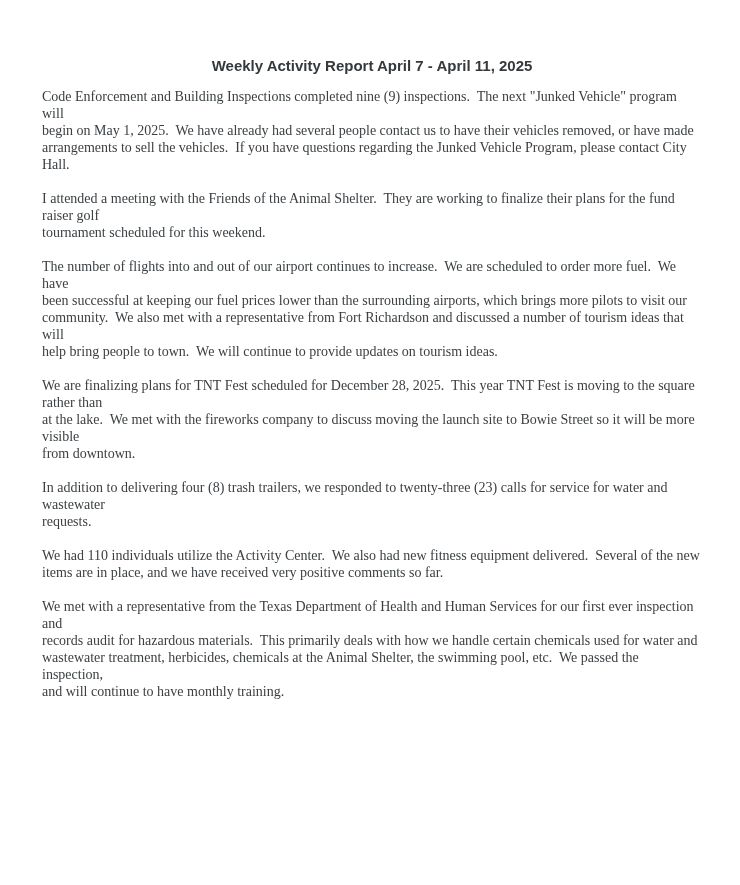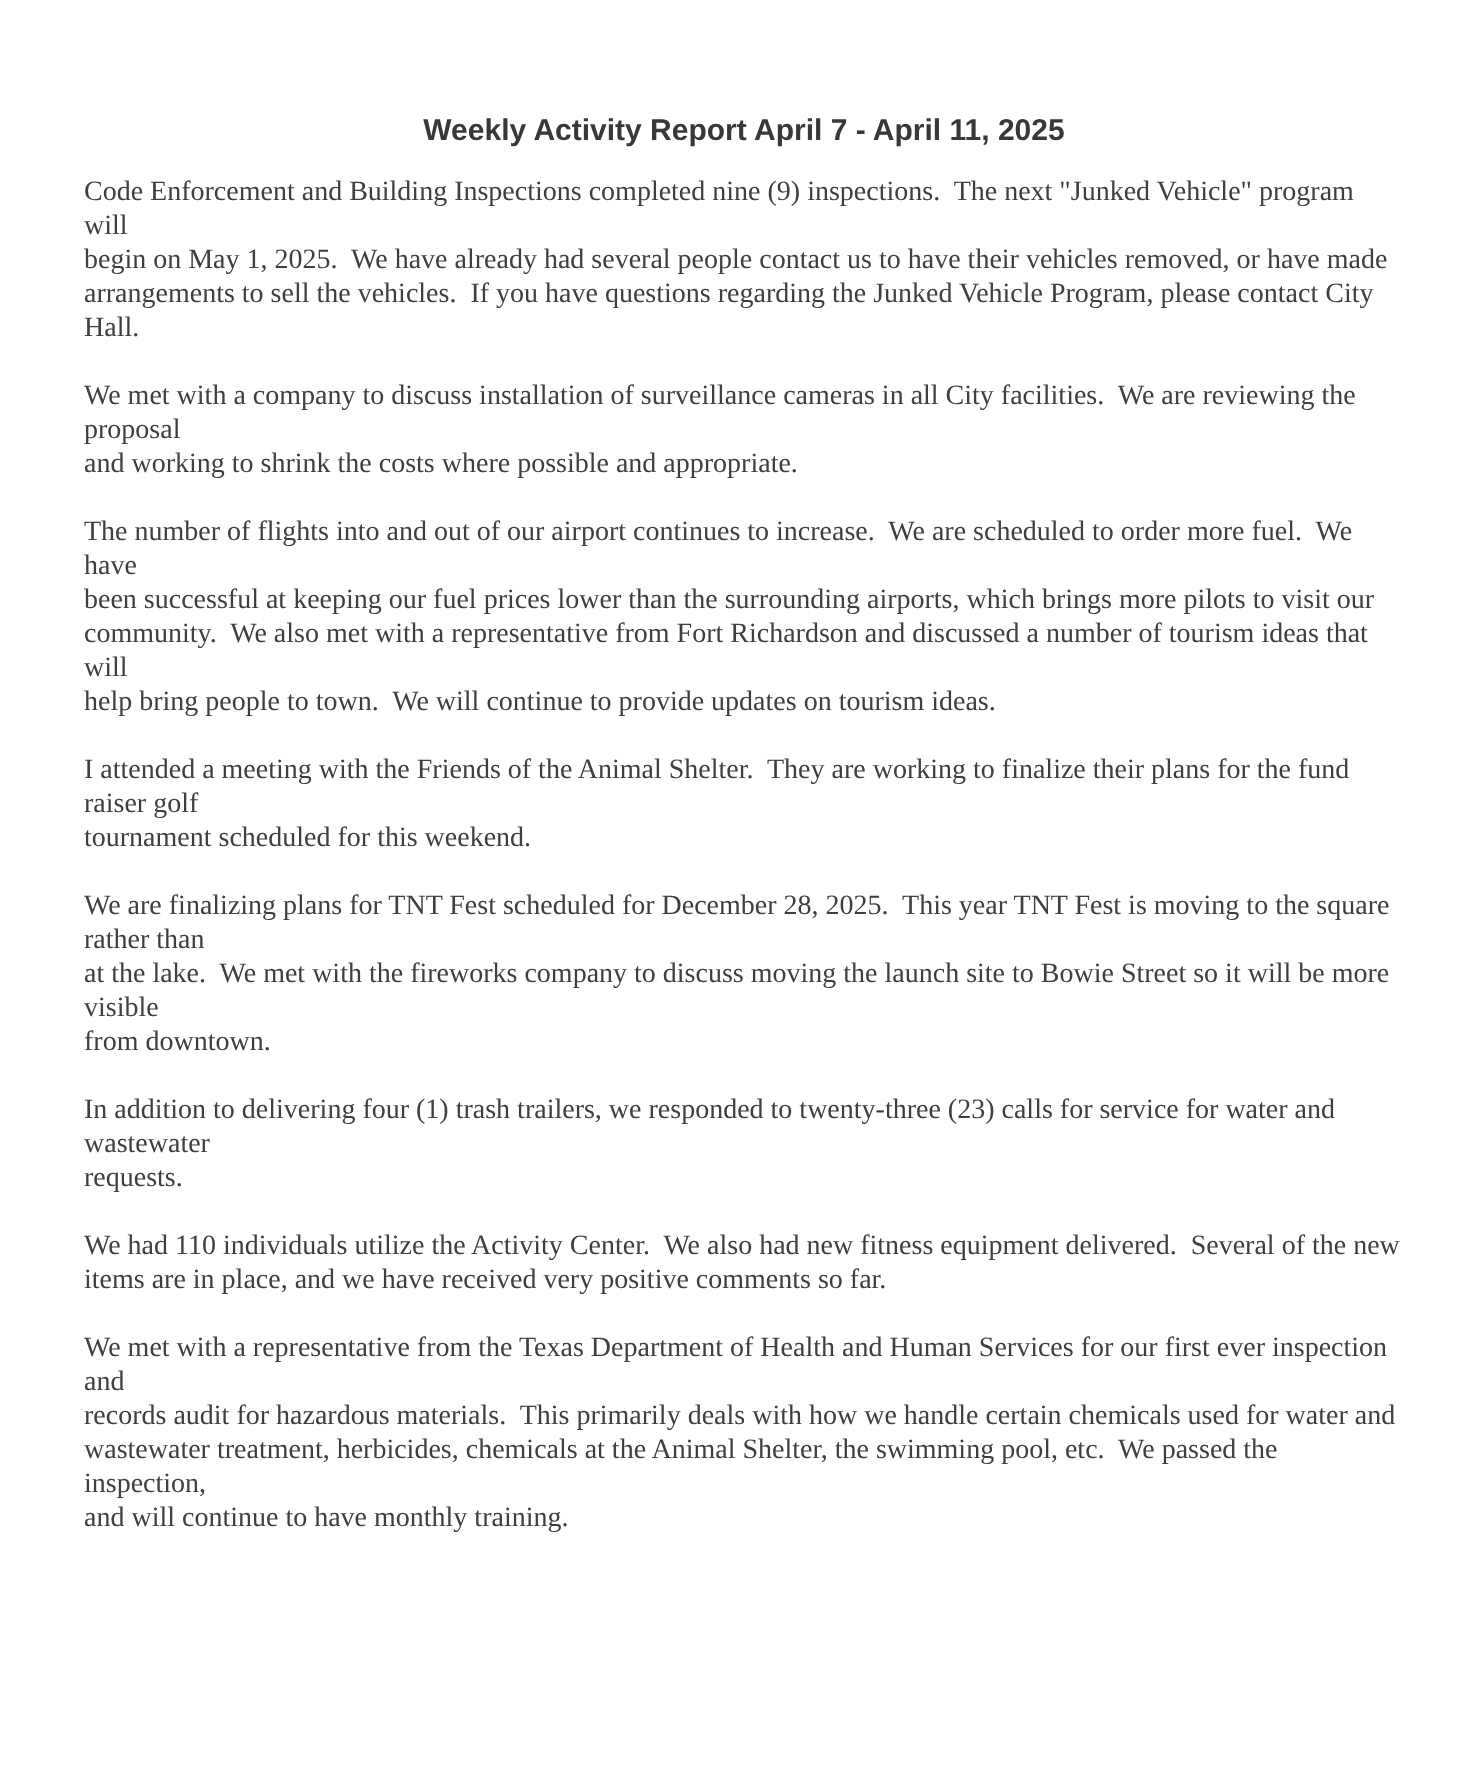--- a/index.html
+++ b/index.html
@@ -41,37 +41,35 @@
 <body>
 
 <div class="page">
 
   <h1 class="report-title">Weekly Activity Report April 7 - April 11, 2025</h1>
 
   <p class="para">Code Enforcement and Building Inspections completed nine (9) inspections.  The next "Junked Vehicle" program will
 begin on May 1, 2025.  We have already had several people contact us to have their vehicles removed, or have made
 arrangements to sell the vehicles.  If you have questions regarding the Junked Vehicle Program, please contact City Hall.</p>
 
-  <p class="para">We met with a company to discuss installation of surveillance cameras in all City facilities.  We are reviewing the proposal
-and working to shrink the costs where possible and appropriate.</p>
 
+
+  <p class="para">I attended a meeting with the Friends of the Animal Shelter.  They are working to finalize their plans for the fund raiser golf
+tournament scheduled for this weekend.</p>
 
   <p class="para">The number of flights into and out of our airport continues to increase.  We are scheduled to order more fuel.  We have
 been successful at keeping our fuel prices lower than the surrounding airports, which brings more pilots to visit our
 community.  We also met with a representative from Fort Richardson and discussed a number of tourism ideas that will
 help bring people to town.  We will continue to provide updates on tourism ideas.</p>
 
-  <p class="para">I attended a meeting with the Friends of the Animal Shelter.  They are working to finalize their plans for the fund raiser golf
-tournament scheduled for this weekend.</p>
-
   <p class="para">We are finalizing plans for TNT Fest scheduled for December 28, 2025.  This year TNT Fest is moving to the square rather than
 at the lake.  We met with the fireworks company to discuss moving the launch site to Bowie Street so it will be more visible
 from downtown.</p>
 
-  <p class="para">In addition to delivering four (1) trash trailers, we responded to twenty-three (23) calls for service for water and wastewater
+  <p class="para">In addition to delivering four (8) trash trailers, we responded to twenty-three (23) calls for service for water and wastewater
 requests.</p>
 
   <p class="para">We had 110 individuals utilize the Activity Center.  We also had new fitness equipment delivered.  Several of the new
 items are in place, and we have received very positive comments so far.</p>
 
   <p class="para">We met with a representative from the Texas Department of Health and Human Services for our first ever inspection and
 records audit for hazardous materials.  This primarily deals with how we handle certain chemicals used for water and
 wastewater treatment, herbicides, chemicals at the Animal Shelter, the swimming pool, etc.  We passed the inspection,
 and will continue to have monthly training.</p>
 

